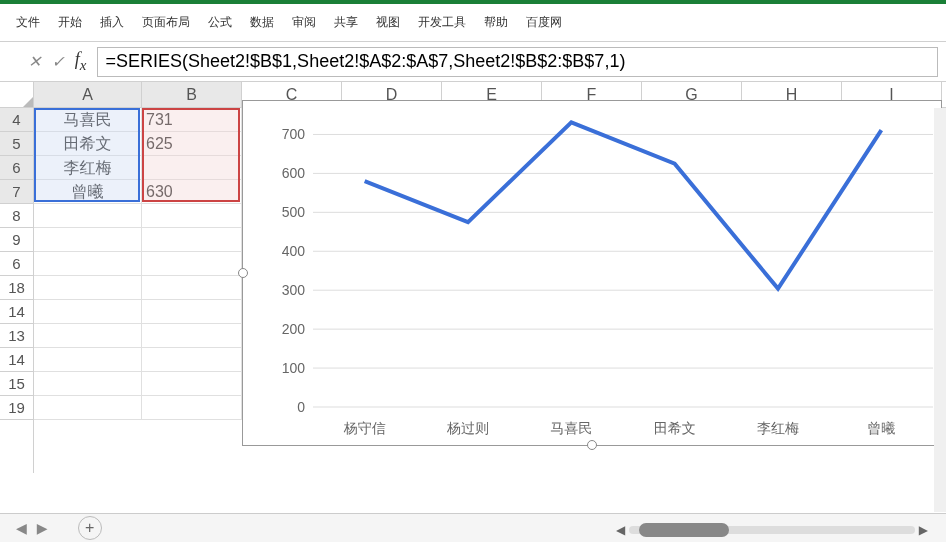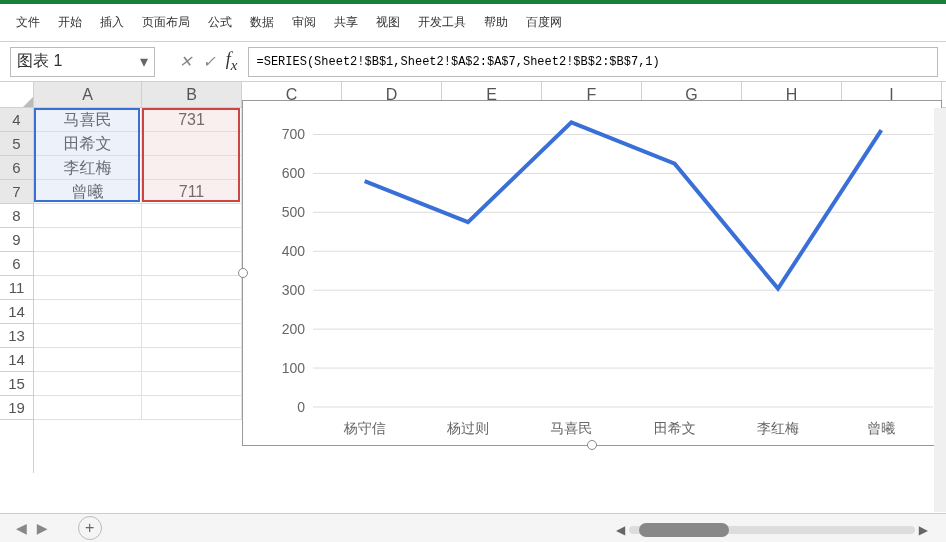--- a/index.html
+++ b/index.html
@@ -7,36 +7,36 @@
   .topbar { height: 4px; background: #1a7f37; }
   .ribbon-tabs { display: flex; align-items: center; height: 38px; border-bottom: 1px solid #d0d0d0; padding: 0 14px; gap: 14px; font-size: 12px; }
   .ribbon-tabs .tab { cursor: pointer; padding: 4px 2px; }
   .formula-row { display: flex; align-items: center; height: 40px; border-bottom: 1px solid #d0d0d0; padding: 4px 8px 4px 10px; gap: 6px; }
   .namebox { display: flex; align-items: center; border: 1px solid #bbb; height: 30px; width: 145px; padding: 0 6px; justify-content: space-between; }
   .namebox span { font-size: 16px; }
   .nb-dd { color: #666; font-size: 12px; }
   .fx-group { display: flex; align-items: center; gap: 10px; margin-left: 18px; }
   .fx-btn { color: #888; font-size: 16px; font-style: italic; cursor: default; }
   .fx-btn.fx { font-style: italic; font-family: Georgia, serif; color: #333; font-size: 18px; }
-  .formula-input { flex: 1; border: 1px solid #bbb; height: 30px; padding: 0 8px; font-size: 12px; margin-left: 4px; background: #fff; font-family: Liberation Mono, monospace; }
+  .formula-input { flex: 1; border: 1px solid #bbb; height: 30px; padding: 0 8px; font-size: 18px; margin-left: 4px; background: #fff; }
   .grid-area { display: flex; height: 391px; }
   .rowhdrs { width: 34px; border-right: 1px solid #d0d0d0; }
   .corner { height: 26px; border-bottom: 1px solid #d0d0d0; display:flex; align-items:flex-end; justify-content:flex-end; }
   .corner::after{ content:""; width:0;height:0; border-right:10px solid #bbb; border-top:10px solid transparent;}
   .rowhdr { height: 24px; border-bottom: 1px solid #d0d0d0; text-align: center; font-size: 15px; color:#555; line-height: 24px; background:#fff;}
   .rowhdr.sel { background: #e8e8e8; }
   .gridmain { flex: 1; position: relative; overflow: hidden; }
   .colhdrs { display: flex; height: 26px; border-bottom: 1px solid #d0d0d0; }
   .colhdr { border-right: 1px solid #d0d0d0; text-align: center; line-height: 26px; font-size: 16px; color:#555; background:#fff;}
   .colhdr.sel { background: #e8e8e8; }
   .cells { position: relative; }
   .cellrow { display: flex; height: 24px; }
   .cell { border-right: 1px solid #e0e0e0; border-bottom: 1px solid #e0e0e0; height: 24px; line-height: 23px; font-size: 16px; padding: 0 4px; overflow: hidden; white-space: nowrap; }
   .cell.center { text-align: center; }
-  .cell.right { text-align: center; }
+  .cell.right { text-align: left; }
   .sel-range-a { position: absolute; border: 2px solid #3a6fd8; background: rgba(200,215,240,0.35); pointer-events: none; }
   .sel-range-b { position: absolute; border: 2px solid #c44; background: rgba(240,210,210,0.35); pointer-events: none; }
   .chart { position: absolute; border: 1px solid #999; background: #fff; }
   .chart-handle { position: absolute; width: 10px; height: 10px; border: 1px solid #888; border-radius: 50%; background: #fff; }
   .bottom-bar { position: absolute; bottom: 0; left: 0; right: 0; height: 29px; border-top: 1px solid #ccc; display: flex; align-items: center; background: #f5f5f5; }
   .sheet-nav { display: flex; gap: 10px; padding: 0 16px; color: #888; font-size: 14px; }
   .sheet-nav span { cursor: default; }
   .sheettabs { display: flex; align-items: flex-end; height: 100%; }
   .sheettab { padding: 3px 14px; border: 1px solid #ccc; border-bottom: none; background: #fff; font-size: 15px; margin-right: -1px; cursor: pointer; border-top-left-radius: 2px; border-top-right-radius: 2px;}
   .sheettab.active { border-top: 2px solid #1a7f37; color: #1a7f37; background: #fff;}
@@ -62,43 +62,39 @@
     <span class="tab">数据</span>
     <span class="tab">审阅</span>
     <span class="tab">共享</span>
     <span class="tab">视图</span>
     <span class="tab">开发工具</span>
     <span class="tab">帮助</span>
     <span class="tab">百度网</span>
   </div>
 
 <div class="formula-row">
-  <div class="namebox">
-    <span>图表 1</span>
-    <span class="nb-dd">▾</span>
-  </div>
   <div class="fx-group">
     <span class="fx-btn">✕</span>
     <span class="fx-btn">✓</span>
     <span class="fx-btn fx">f<sub>x</sub></span>
   </div>
   <input class="formula-input" value="=SERIES(Sheet2!$B$1,Sheet2!$A$2:$A$7,Sheet2!$B$2:$B$7,1)" style="">
 </div>
 
 <div class="grid-area">
   <div class="rowhdrs" id="rowhdrs">
     <div class="corner"></div>
   <div class="rowhdr sel">4</div>
       <div class="rowhdr sel">5</div>
       <div class="rowhdr sel">6</div>
       <div class="rowhdr sel">7</div>
       <div class="rowhdr">8</div>
       <div class="rowhdr">9</div>
       <div class="rowhdr">6</div>
-      <div class="rowhdr">11</div>
+      <div class="rowhdr">18</div>
       <div class="rowhdr">14</div>
       <div class="rowhdr">13</div>
       <div class="rowhdr">14</div>
       <div class="rowhdr">15</div>
       <div class="rowhdr">19</div>
     </div>
   <div class="gridmain">
     <div class="colhdrs" id="colhdrs">
         <div class="colhdr sel" style="width: 108px;">A</div>
         <div class="colhdr sel" style="width: 100px;">B</div>
@@ -148,41 +144,42 @@
           <div class="cell" style="width: 100px;"></div>
           <div class="cell" style="width: 100px;"></div>
           <div class="cell" style="width: 100px;"></div>
           <div class="cell" style="width: 100px;"></div>
           <div class="cell" style="width: 100px;"></div>
           <div class="cell" style="width: 100px;"></div>
           <div class="cell" style="width: 100px;"></div>
         </div>
         <div class="cellrow">
           <div class="cell center" style="width: 108px;">田希文</div>
+          <div class="cell right" style="width: 100px;">625</div>
           <div class="cell" style="width: 100px;"></div>
           <div class="cell" style="width: 100px;"></div>
           <div class="cell" style="width: 100px;"></div>
           <div class="cell" style="width: 100px;"></div>
           <div class="cell" style="width: 100px;"></div>
           <div class="cell" style="width: 100px;"></div>
           <div class="cell" style="width: 100px;"></div>
         </div>
         <div class="cellrow">
           <div class="cell center" style="width: 108px;">李红梅</div>
           <div class="cell" style="width: 100px;"></div>
           <div class="cell" style="width: 100px;"></div>
           <div class="cell" style="width: 100px;"></div>
           <div class="cell" style="width: 100px;"></div>
           <div class="cell" style="width: 100px;"></div>
           <div class="cell" style="width: 100px;"></div>
           <div class="cell" style="width: 100px;"></div>
         </div>
         <div class="cellrow">
           <div class="cell center" style="width: 108px;">曾曦</div>
-          <div class="cell right" style="width: 100px;">711</div>
+          <div class="cell right" style="width: 100px;">630</div>
           <div class="cell" style="width: 100px;"></div>
           <div class="cell" style="width: 100px;"></div>
           <div class="cell" style="width: 100px;"></div>
           <div class="cell" style="width: 100px;"></div>
           <div class="cell" style="width: 100px;"></div>
           <div class="cell" style="width: 100px;"></div>
           <div class="cell" style="width: 100px;"></div>
         </div>
         <div class="cellrow">
           <div class="cell center" style="width: 108px;"></div>

